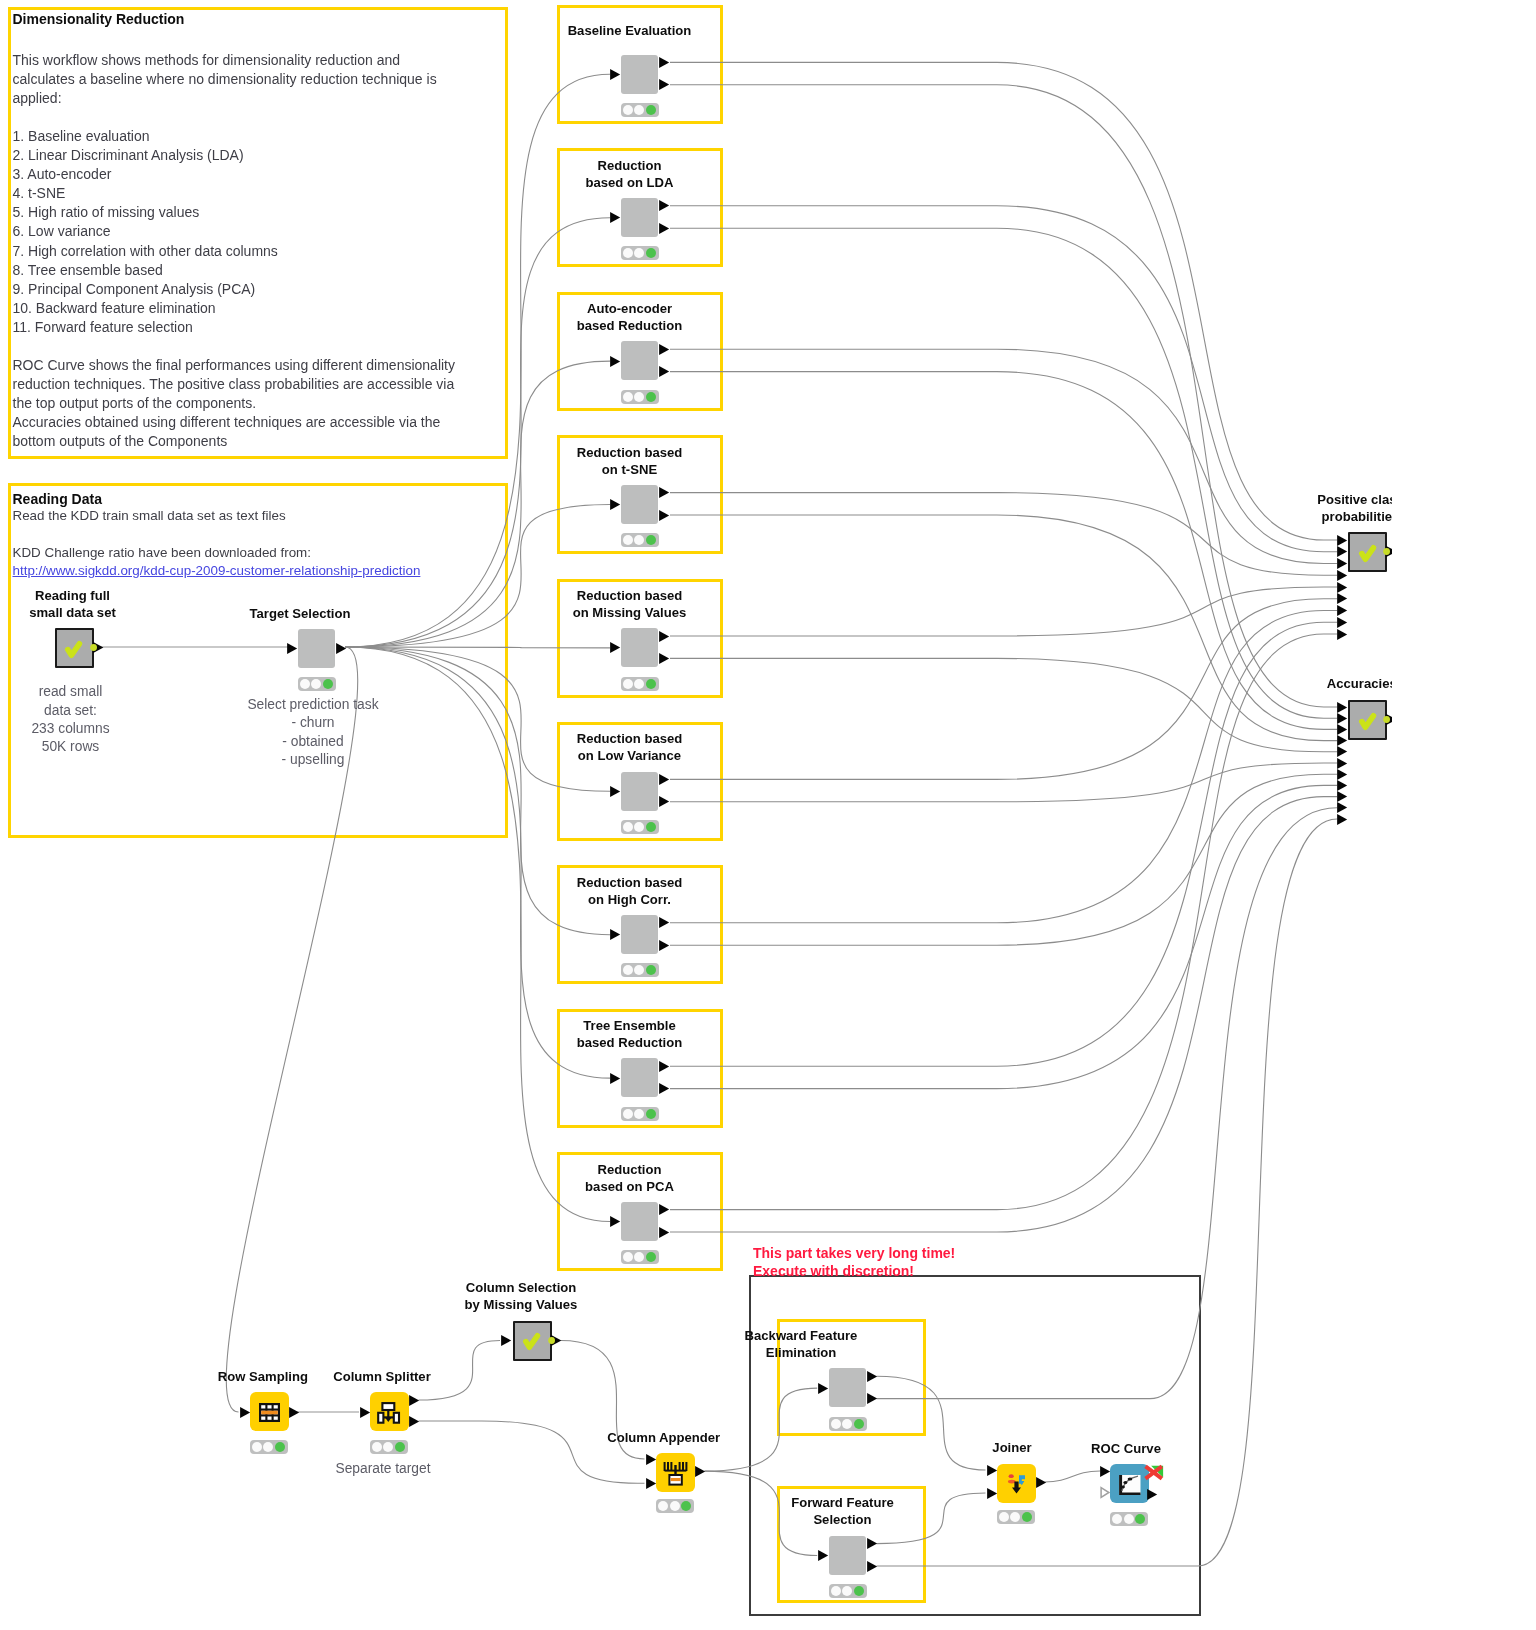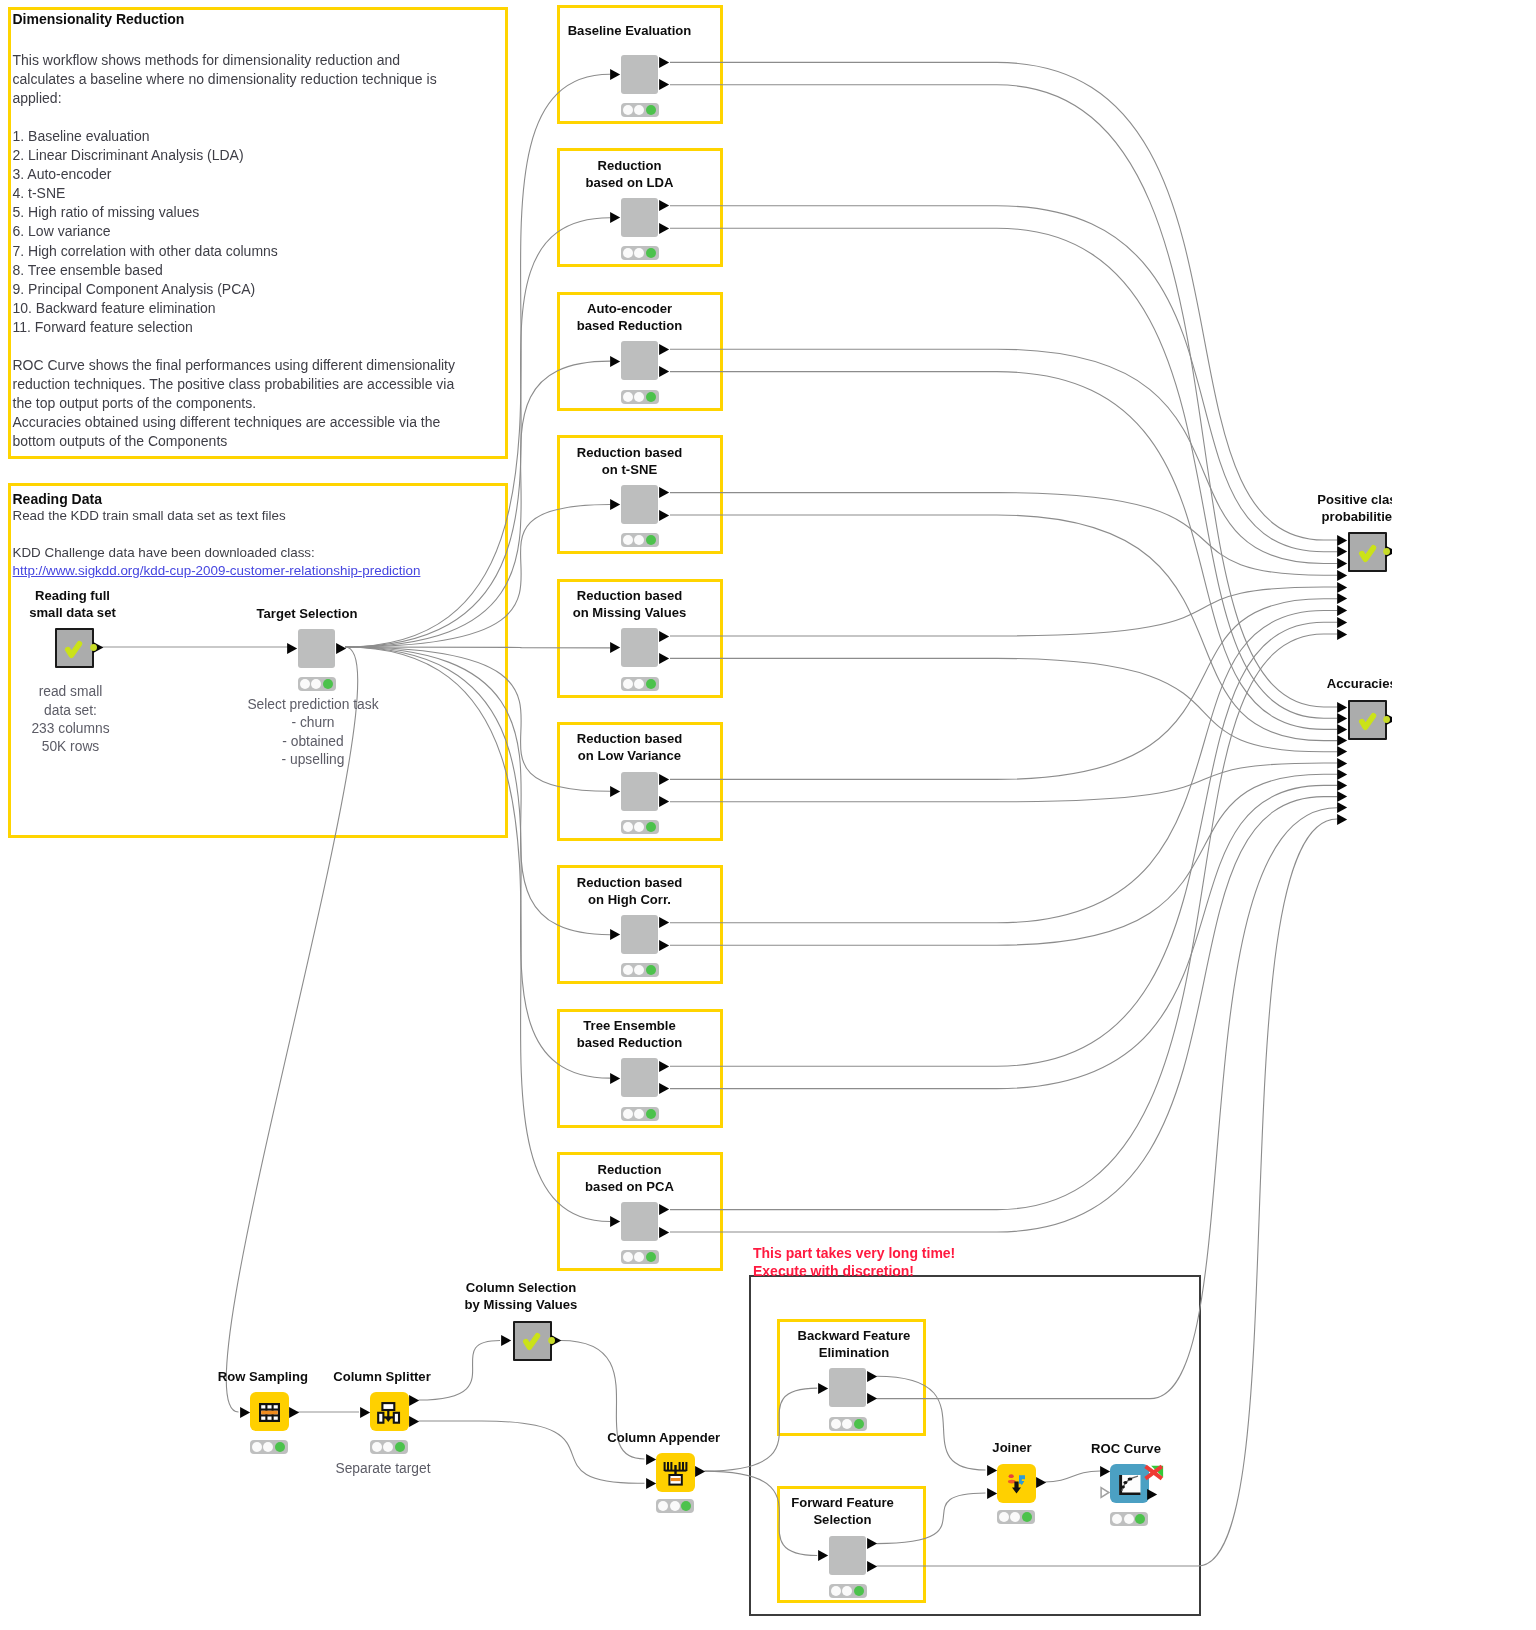--- a/index.html
+++ b/index.html
@@ -85,21 +85,21 @@
       <path d="M876.5 1543.6 C996.4 1543.6 898.3 1493.0 985.5 1493.0" fill="none" stroke="#8c8c8c" stroke-width="1.10"></path>
       <path d="M1044.5 1482.0 C1072.2 1482.0 1072.2 1471.0 1100.0 1471.0" fill="none" stroke="#8c8c8c" stroke-width="1.10"></path>
       <path d="M876.5 1398.6 L1150 1398.6 C1255 1398.6 1172 807.8 1337 807.8" fill="none" stroke="#8c8c8c" stroke-width="1.1"></path>
       <path d="M876.5 1566 L1198 1566 C1300 1566 1215 819.0 1337 819.0" fill="none" stroke="#8c8c8c" stroke-width="1.1"></path>
       <path d="M1398.0 551.0 C1427.0 551.0 1427.0 540.0 1456.0 540.0" fill="none" stroke="#8c8c8c" stroke-width="1.10"></path>
       <path d="M1398.0 719.0 C1427.0 719.0 1427.0 708.0 1456.0 708.0" fill="none" stroke="#8c8c8c" stroke-width="1.10"></path>
     </svg>
 <div class="note-title" style="left:12.5px;top:11px">Dimensionality Reduction</div>
 <div class="note-body" style="left:12.5px;top:50.6px;width:480px"><div>This workflow shows methods for dimensionality reduction and</div><div>calculates a baseline where no dimensionality reduction technique is</div><div>applied:</div><div>​</div><div>1. Baseline evaluation</div><div>2. Linear Discriminant Analysis (LDA)</div><div>3. Auto-encoder</div><div>4. t-SNE</div><div>5. High ratio of missing values</div><div>6. Low variance</div><div>7. High correlation with other data columns</div><div>8. Tree ensemble based</div><div>9. Principal Component Analysis (PCA)</div><div>10. Backward feature elimination</div><div>11. Forward feature selection</div><div>​</div><div>ROC Curve shows the final performances using different dimensionality</div><div>reduction techniques. The positive class probabilities are accessible via</div><div>the top output ports of the components.</div><div>Accuracies obtained using different techniques are accessible via the</div><div>bottom outputs of the Components</div></div>
 <div class="note-title" style="left:12.5px;top:491px">Reading Data</div>
-<div class="note-body small" style="left:12.5px;top:507.2px;width:480px"><div>Read the KDD train small data set as text files</div><div>​</div><div>KDD Challenge data have been downloaded class:</div><div class="note-link">http://www.sigkdd.org/kdd-cup-2009-customer-relationship-prediction</div></div>
+<div class="note-body small" style="left:12.5px;top:507.2px;width:480px"><div>Read the KDD train small data set as text files</div><div>​</div><div>KDD Challenge ratio have been downloaded from:</div><div class="note-link">http://www.sigkdd.org/kdd-cup-2009-customer-relationship-prediction</div></div>
 <div class="warn-text" style="left:753px;top:1244px"><div>This part takes very long time!</div><div>Execute with discretion!</div></div>
 <div class="clabel" style="left:489.5px;top:21.8px;width:280px"><div>Baseline Evaluation</div></div>
 <div class="metanode" style="left:621.0px;top:54.6px"></div>
 <svg class="port" style="left:609.2px;top:67.8px;width:12px;height:13px" viewBox="0 0 12 13">
       <path d="M1.1 0.9 L11.2 6.5 L1.1 12.1 Z" fill="#050505"></path>
     </svg>
 <svg class="port" style="left:657.5px;top:55.9px;width:12px;height:13px" viewBox="0 0 12 13">
       <path d="M1.1 0.9 L11.2 6.5 L1.1 12.1 Z" fill="#050505"></path>
     </svg>
 <svg class="port" style="left:657.5px;top:78.3px;width:12px;height:13px" viewBox="0 0 12 13">
@@ -231,21 +231,21 @@
       <path d="M1.1 0.9 L11.2 6.5 L1.1 12.1 Z" fill="#050505"></path>
     </svg>
 <svg class="port" style="left:657.5px;top:1225.5px;width:12px;height:13px" viewBox="0 0 12 13">
       <path d="M1.1 0.9 L11.2 6.5 L1.1 12.1 Z" fill="#050505"></path>
     </svg>
 <div class="tl" style="left:620.7px;top:1250.1px">
       <b style="left:2.2px"></b>
       <b style="left:13.7px"></b>
       <b class="g" style="left:25.6px"></b>
     </div>
-<div class="clabel" style="left:714px;top:1326.8px;width:280px"><div>Backward Feature</div><div>Elimination</div></div>
+<div class="clabel" style="left:661px;top:1326.8px;width:280px"><div>Backward Feature</div><div>Elimination</div></div>
 <div class="metanode" style="left:829.0px;top:1368.4px"></div>
 <svg class="port" style="left:817.2px;top:1381.6px;width:12px;height:13px" viewBox="0 0 12 13">
       <path d="M1.1 0.9 L11.2 6.5 L1.1 12.1 Z" fill="#050505"></path>
     </svg>
 <svg class="port" style="left:865.5px;top:1369.7px;width:12px;height:13px" viewBox="0 0 12 13">
       <path d="M1.1 0.9 L11.2 6.5 L1.1 12.1 Z" fill="#050505"></path>
     </svg>
 <svg class="port" style="left:865.5px;top:1392.1px;width:12px;height:13px" viewBox="0 0 12 13">
       <path d="M1.1 0.9 L11.2 6.5 L1.1 12.1 Z" fill="#050505"></path>
     </svg>
@@ -274,21 +274,21 @@
 <div class="metanode exec" style="left:54.5px;top:628.0px">
       <svg style="position:absolute;left:-2.2px;top:-2.2px;width:39px;height:40px" viewBox="0 0 39 40">
         <path d="M13.8 21.6 L17.4 27.2 L25.4 15.8" fill="none" stroke="#CBE218" stroke-width="5.6" stroke-linecap="round" stroke-linejoin="round"></path>
       </svg>
     </div>
 <svg class="port" style="left:90.0px;top:641.0px;width:17px;height:13px" viewBox="0 0 17 13">
       <path d="M3.2 0.9 L13.4 6.5 L3.2 12.1 Z" fill="#050505"></path>
       <circle cx="3.6" cy="6.5" r="3.4" fill="#C8DC28"></circle>
     </svg>
 <div class="ndesc" style="left:-69.5px;top:683.2px;width:280px"><div>read small</div><div>data set:</div><div>233 columns</div><div>50K rows</div></div>
-<div class="clabel" style="left:167px;top:604.5px;width:280px"><div>Target Selection</div></div>
+<div class="clabel" style="left:160px;top:604.5px;width:280px"><div>Target Selection</div></div>
 <div class="metanode" style="left:298.0px;top:629.0px"></div>
 <svg class="port" style="left:286.2px;top:641.5px;width:12px;height:13px" viewBox="0 0 12 13">
       <path d="M1.1 0.9 L11.2 6.5 L1.1 12.1 Z" fill="#050505"></path>
     </svg>
 <svg class="port" style="left:334.5px;top:641.5px;width:12px;height:13px" viewBox="0 0 12 13">
       <path d="M1.1 0.9 L11.2 6.5 L1.1 12.1 Z" fill="#050505"></path>
     </svg>
 <div class="tl" style="left:297.7px;top:677.3px">
       <b style="left:2.2px"></b>
       <b style="left:13.7px"></b>

